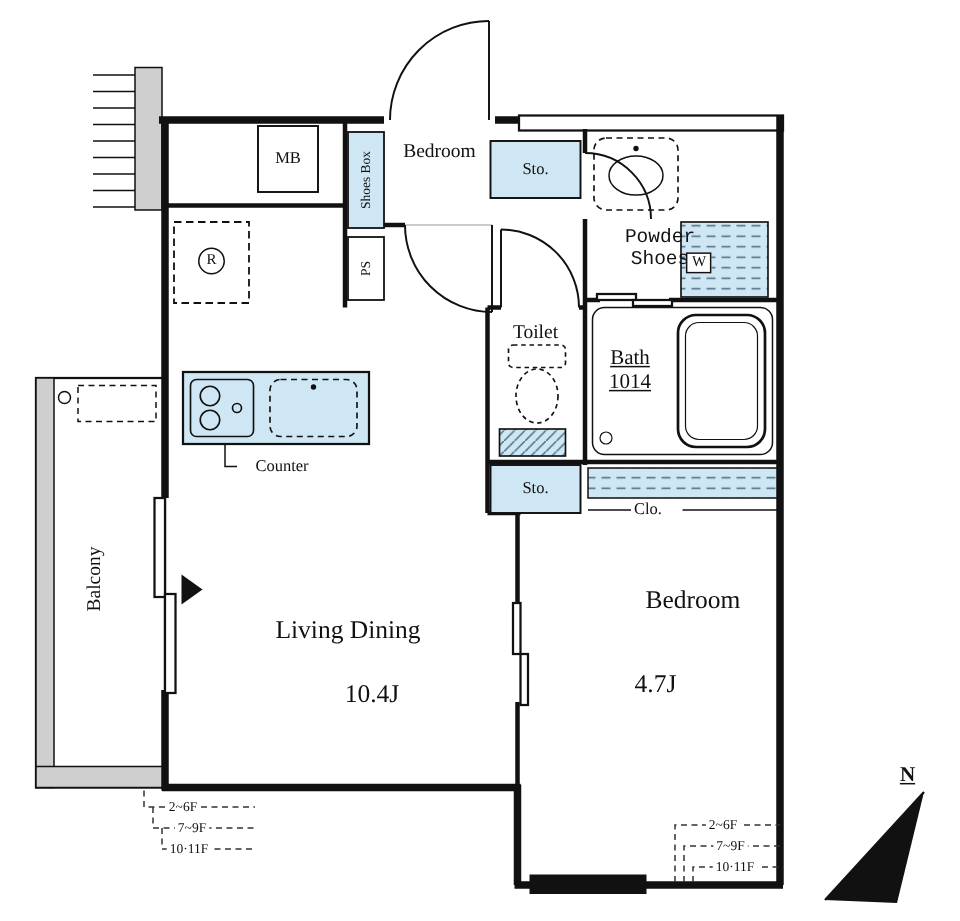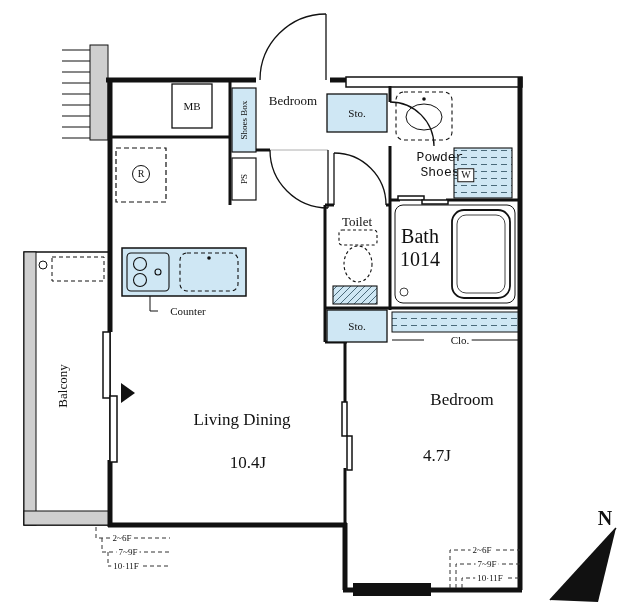--- a/index.html
+++ b/index.html
@@ -3,21 +3,21 @@
 <meta charset="utf-8">
 <style>
   html,body{margin:0;padding:0;background:#ffffff;}
   #plan{position:relative;width:640px;height:614px;background:#ffffff;overflow:hidden;
         font-family:"Liberation Serif","DejaVu Serif",serif;color:#111;}
   #plan svg{position:absolute;left:0;top:0;}
   .lbl{position:absolute;transform:translate(-50%,-50%);white-space:nowrap;color:#111;
        font-family:"Liberation Serif","DejaVu Serif",serif;line-height:1.15;text-align:center;}
   .rot{transform:translate(-50%,-50%) rotate(-90deg);}
   .s9{font-size:9px;} .s11{font-size:11px;}
-  .s13{font-size:13px;} .s14{font-size:20px;} .s17{font-size:17px;}
+  .s13{font-size:13px;} .s14{font-size:14px;text-decoration:underline;} .s17{font-size:17px;}
   .bgw{background:#ffffff;padding:0 2px;}
   .boxed{border:1px solid #111;background:#fff;padding:0 3px;font-size:10px;}
   .circled{border:1px solid #111;border-radius:50%;width:16px;height:16px;line-height:16px;
            padding:0;font-size:10px;}
 </style>
 </head>
 <body>
 
 <div id="plan">
 
@@ -185,26 +185,26 @@
   </div>
   <div class="lbl boxed" style="left:466px;top:175px;">W</div>
   <div class="lbl circled" style="left:141px;top:174px;">R</div>
 
   <div class="lbl s13" style="left:357px;top:222px;">Toilet</div>
   <div class="lbl s14" style="left:420px;top:248px;">
     <div>Bath</div>
     <div>1014</div>
   </div>
   <div class="lbl s11" style="left:357px;top:326px;">Sto.</div>
-  <div class="lbl s11 bgw" style="left:460px;top:340px;">Clo.</div>
+  <div class="lbl s11 bgw" style="left:432px;top:340px;">Clo.</div>
 
   <div class="lbl s11" style="left:188px;top:311px;">Counter</div>
   <div class="lbl rot s13" style="left:63px;top:386px;">Balcony</div>
 
-  <div class="lbl s17" style="left:242px;top:420px;">
+  <div class="lbl s17" style="left:232px;top:420px;">
     <div>Living Dining</div>
   </div>
   <div class="lbl s17" style="left:248px;top:463px;">10.4J</div>
 
   <div class="lbl s17" style="left:432px;top:400px;margin-left:30px;">Bedroom</div>
   <div class="lbl s17" style="left:437px;top:456px;text-align:right;">4.7J</div>
 
   <div class="lbl s9 bgw" style="left:122px;top:538px;">2~6F</div>
   <div class="lbl s9 bgw" style="left:128px;top:552px;">7~9F</div>
   <div class="lbl s9 bgw" style="left:126px;top:566px;">10·11F</div>

